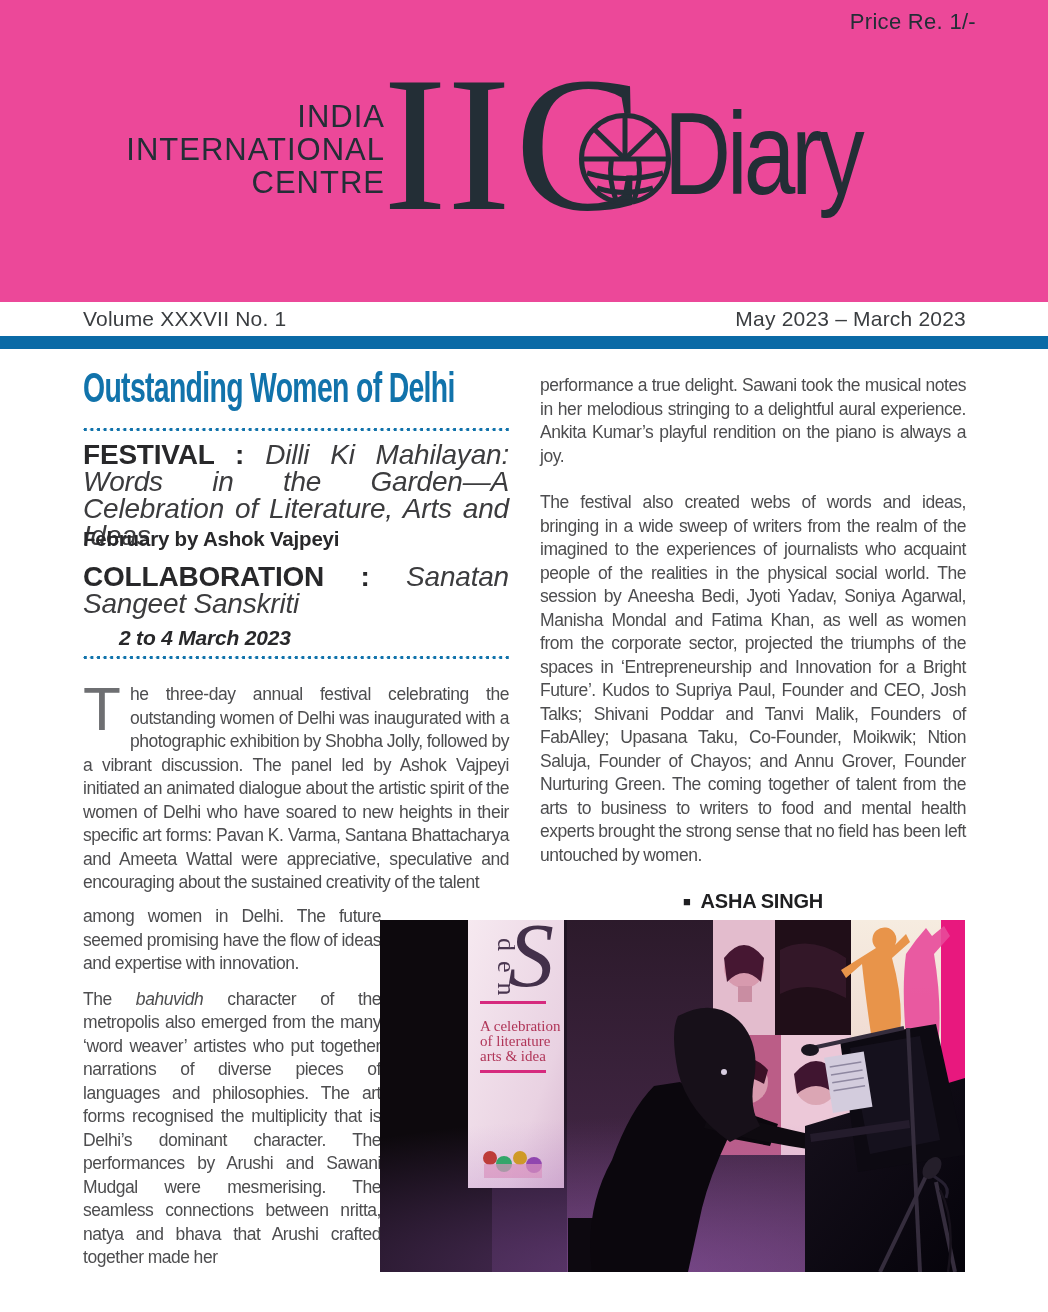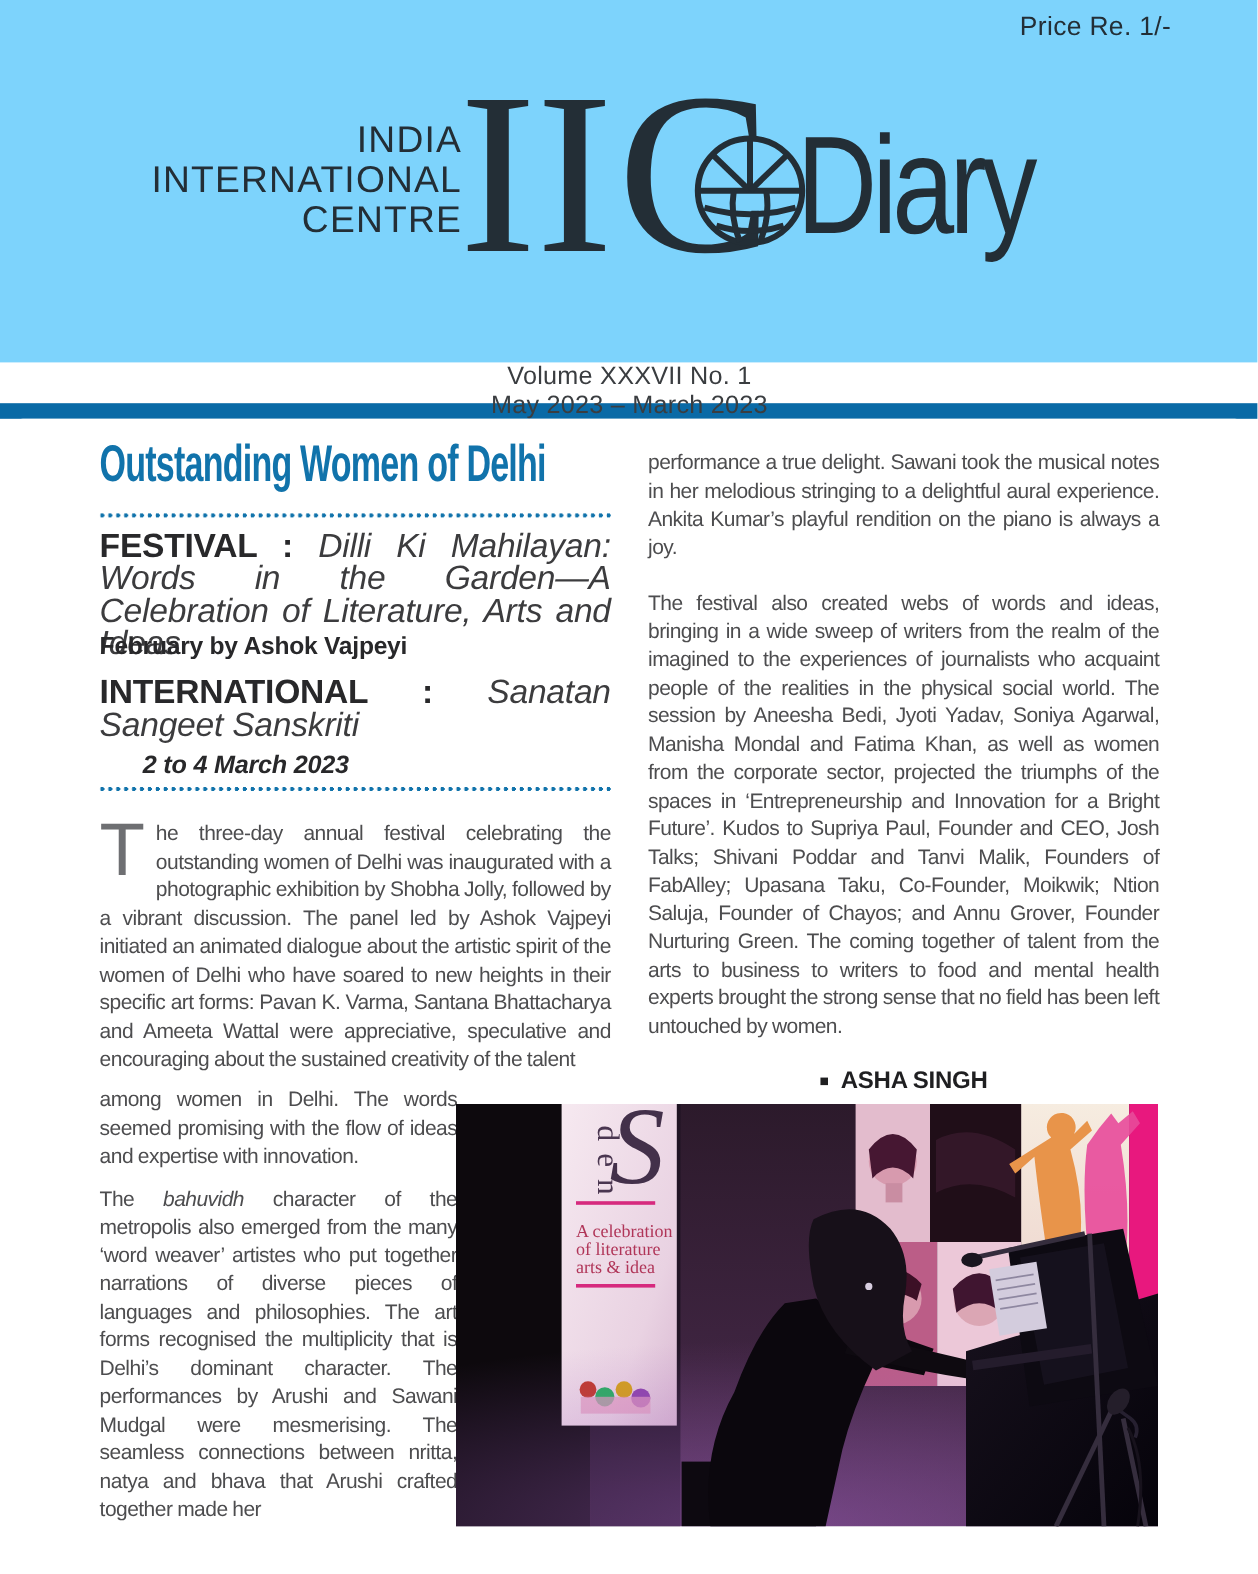--- a/index.html
+++ b/index.html
@@ -2,21 +2,21 @@
 <html><head>
 <meta charset="utf-8">
 <style>
   * { margin:0; padding:0; box-sizing:border-box; }
   html,body { background:#ffffff; }
   body {
     width:1048px; height:1312px; position:relative; overflow:hidden;
     font-family:"Liberation Sans", sans-serif; color:#4d4d4f;
   }
   
-  .band { position:relative; height:302px; background:#7dd3fc; }
+  .band { position:relative; height:302px; background:#ec4899; }
   .price { position:absolute; top:9px; right:72px; font-size:22px; color:#232e36; letter-spacing:.3px; }
   .orgname {
     position:absolute; top:100px; left:0; width:385px; text-align:right;
     font-size:31px; line-height:33px; letter-spacing:1px; color:#232e36; font-weight:500;
   }
   .logo-serif {
     position:absolute; left:383px; top:40px; height:220px;
     font-family:"Liberation Serif", serif; font-size:192px; line-height:210px;
     color:#232e36; white-space:nowrap;
   }
@@ -24,21 +24,21 @@
   .globe { position:absolute; left:578px; top:112px; }
   .diary {
     position:absolute; left:664px; top:96px; font-size:116px; line-height:116px;
     letter-spacing:-5px; color:#232e36; transform:scaleX(0.8); transform-origin:left top;
     white-space:nowrap;
   }
   
   .issue-strip {
     height:34px; background:#ffffff; display:flex; align-items:center;
     justify-content:space-between; padding:0 82px 0 83px;
-    font-size:21px; color:#3a3d40; letter-spacing:.2px;flex-direction:column;
+    font-size:21px; color:#3a3d40; letter-spacing:.2px;
   }
   .stripe { height:13px; background:#0a6aa6; }
   
   .content { position:relative; height:963px; background:#fff;border-radius:19px; }
   .headline {
     position:absolute; left:83px; top:14px; width:620px;
     font-size:43px; line-height:48px; font-weight:bold; color:#1173ab;
     letter-spacing:-1px; transform:scaleX(0.66); transform-origin:left top; white-space:nowrap;
   }
   .dotted {
@@ -102,30 +102,30 @@
   <span>May 2023 – March 2023</span>
 </div>
 <div class="stripe"></div>
 
 <main class="content">
   <h1 class="headline">Outstanding Women of Delhi</h1>
   <div class="dotted rule1"></div>
 
   <p class="meta m-festival"><b>FESTIVAL :</b> <i>Dilli Ki Mahilayan: Words in the Garden—A Celebration of Literature, Arts and Ideas</i></p>
   <p class="curated">February by Ashok Vajpeyi</p>
-  <p class="meta m-collab"><b>INTERNATIONAL :</b> <i>Sanatan Sangeet Sanskriti</i></p>
+  <p class="meta m-collab"><b>COLLABORATION :</b> <i>Sanatan Sangeet Sanskriti</i></p>
   <p class="dates">2 to 4 March 2023</p>
   <div class="dotted rule2"></div>
 
   <div class="col-left-wide bodytext">
     <p><span class="dropcap">T</span><span>he three-day annual festival celebrating the outstanding women of Delhi was inaugurated with a photographic exhibition by Shobha Jolly, followed by a vibrant discussion. The panel led by Ashok Vajpeyi initiated an animated dialogue about the artistic spirit of the women of Delhi who have soared to new heights in their specific art forms: Pavan K. Varma, Santana Bhattacharya and Ameeta Wattal were appreciative, speculative and encouraging about the sustained creativity of the talent</span></p>
   </div>
 
   <div class="col-left-narrow bodytext">
-    <p>among women in Delhi. The words seemed promising with the flow of ideas and expertise with innovation.</p>
+    <p>among women in Delhi. The future seemed promising have the flow of ideas and expertise with innovation.</p>
     <p><span>The </span><i>bahuvidh</i><span> character of the metropolis also emerged from the many ‘word weaver’ artistes who put together narrations of diverse pieces of languages and philosophies. The art forms recognised the multiplicity that is Delhi’s dominant character. The performances by Arushi and Sawani Mudgal were mesmerising. The seamless connections between nritta, natya and bhava that Arushi crafted together made her</span></p>
   </div>
 
   <div class="col-right bodytext">
     <p>performance a true delight. Sawani took the musical notes in her melodious stringing to a delightful aural experience. Ankita Kumar’s playful rendition on the piano is always a joy.</p>
     <p>The festival also created webs of words and ideas, bringing in a wide sweep of writers from the realm of the imagined to the experiences of journalists who acquaint people of the realities in the physical social world. The session by Aneesha Bedi, Jyoti Yadav, Soniya Agarwal, Manisha Mondal and Fatima Khan, as well as women from the corporate sector, projected the triumphs of the spaces in ‘Entrepreneurship and Innovation for a Bright Future’. Kudos to Supriya Paul, Founder and CEO, Josh Talks; Shivani Poddar and Tanvi Malik, Founders of FabAlley; Upasana Taku, Co-Founder, Moikwik; Ntion Saluja, Founder of Chayos; and Annu Grover, Founder Nurturing Green. The coming together of talent from the arts to business to writers to food and mental health experts brought the strong sense that no field has been left untouched by women.</p>
     <p class="byline"><span class="sq">■</span><span>ASHA SINGH</span></p>
   </div>
 
   <div class="photo">

